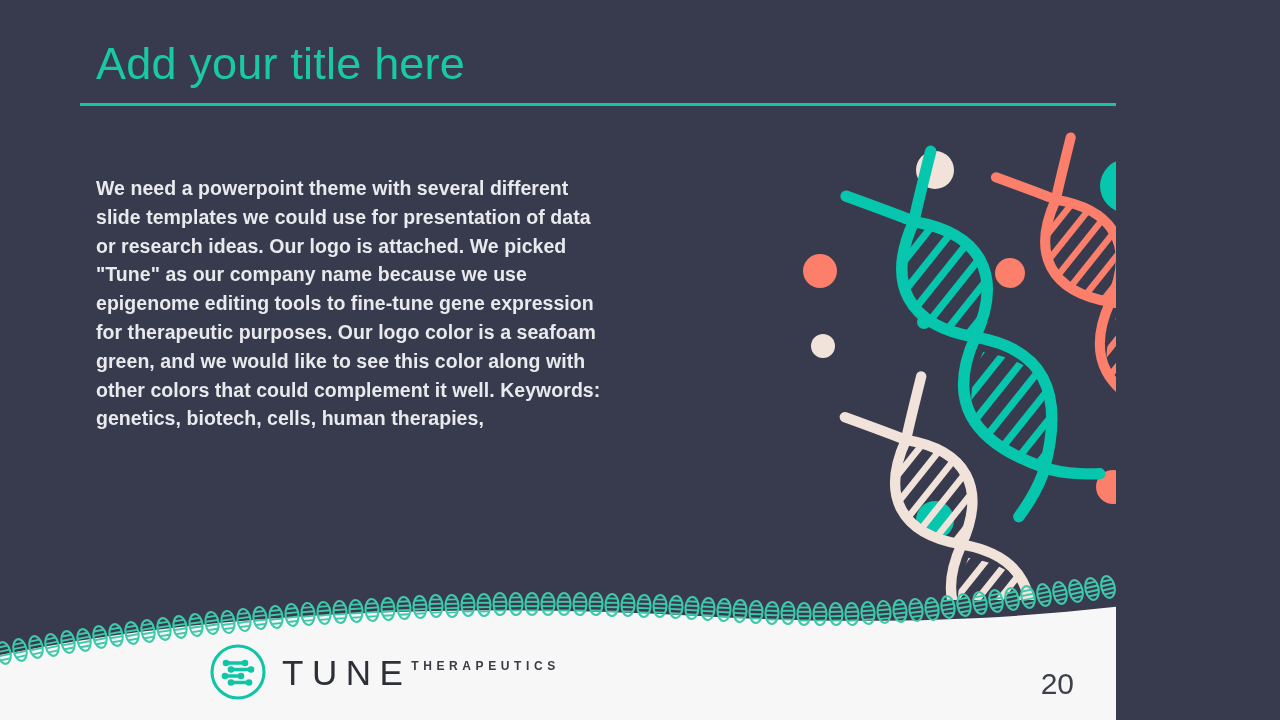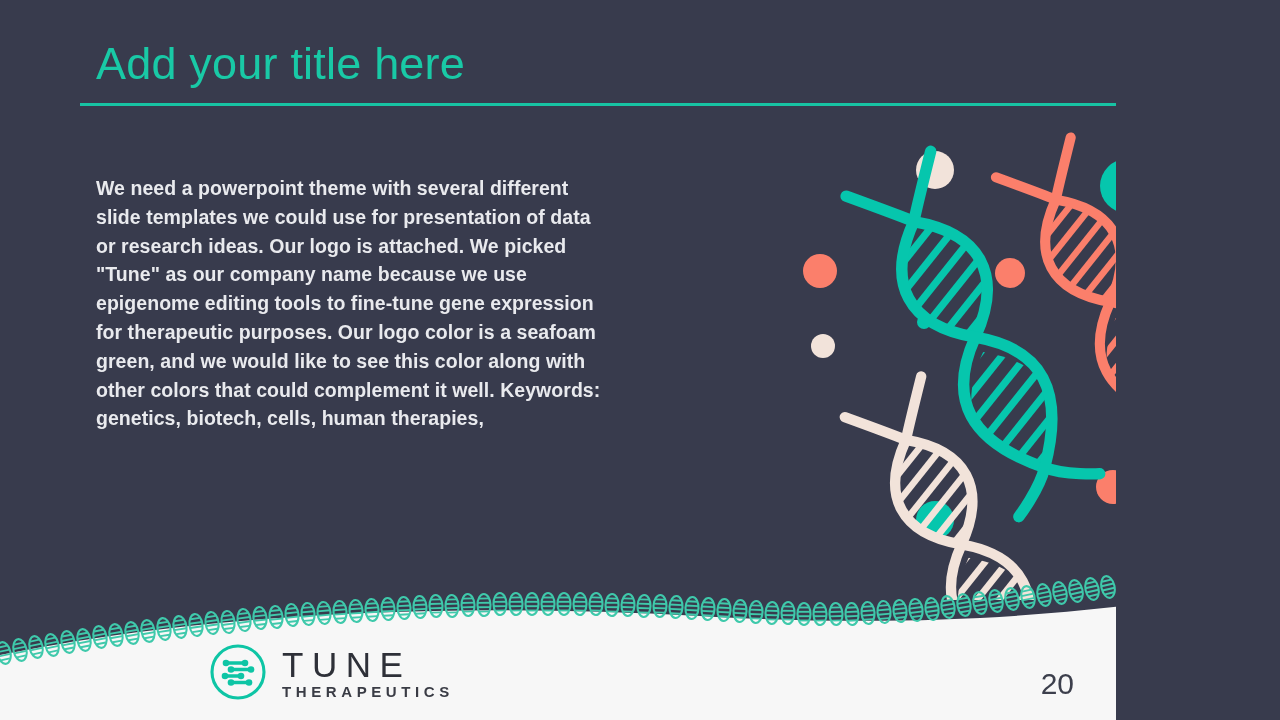--- a/index.html
+++ b/index.html
@@ -45,27 +45,27 @@
   }
   #footer-wave svg{display:block;width:1280px;height:160px;}
 
   
   #logo{
     position:absolute;left:208px;top:641px;width:215px;height:62px;
     display:flex;align-items:center;gap:14px;
   }
   #logo-mark{width:60px;height:60px;flex:0 0 60px;}
   #logo-mark svg{display:block;width:60px;height:60px;}
-  #logo-words{display:flex;flex-direction:column;justify-content:center;padding-top:2px;}
+  #logo-words{display:flex;flex-direction:row;justify-content:center;padding-top:2px;}
   #logo-wordmark{
     font-size:35px;line-height:34px;font-weight:300;color:#2e3038;
     letter-spacing:8.5px;font-family:"Liberation Sans", sans-serif;
   }
   #logo-tagline{
-    font-size:15px;line-height:14px;font-weight:700;color:#3a3c45;
+    font-size:12px;line-height:14px;font-weight:700;color:#3a3c45;
     letter-spacing:4.6px;margin-top:3px;
     font-family:"Liberation Sans", sans-serif;
   }
 
   
   #page-number{
     position:absolute;right:42px;top:668px;
     font-size:30px;line-height:32px;color:#3c3f4c;font-weight:400;
   }
 </style>

